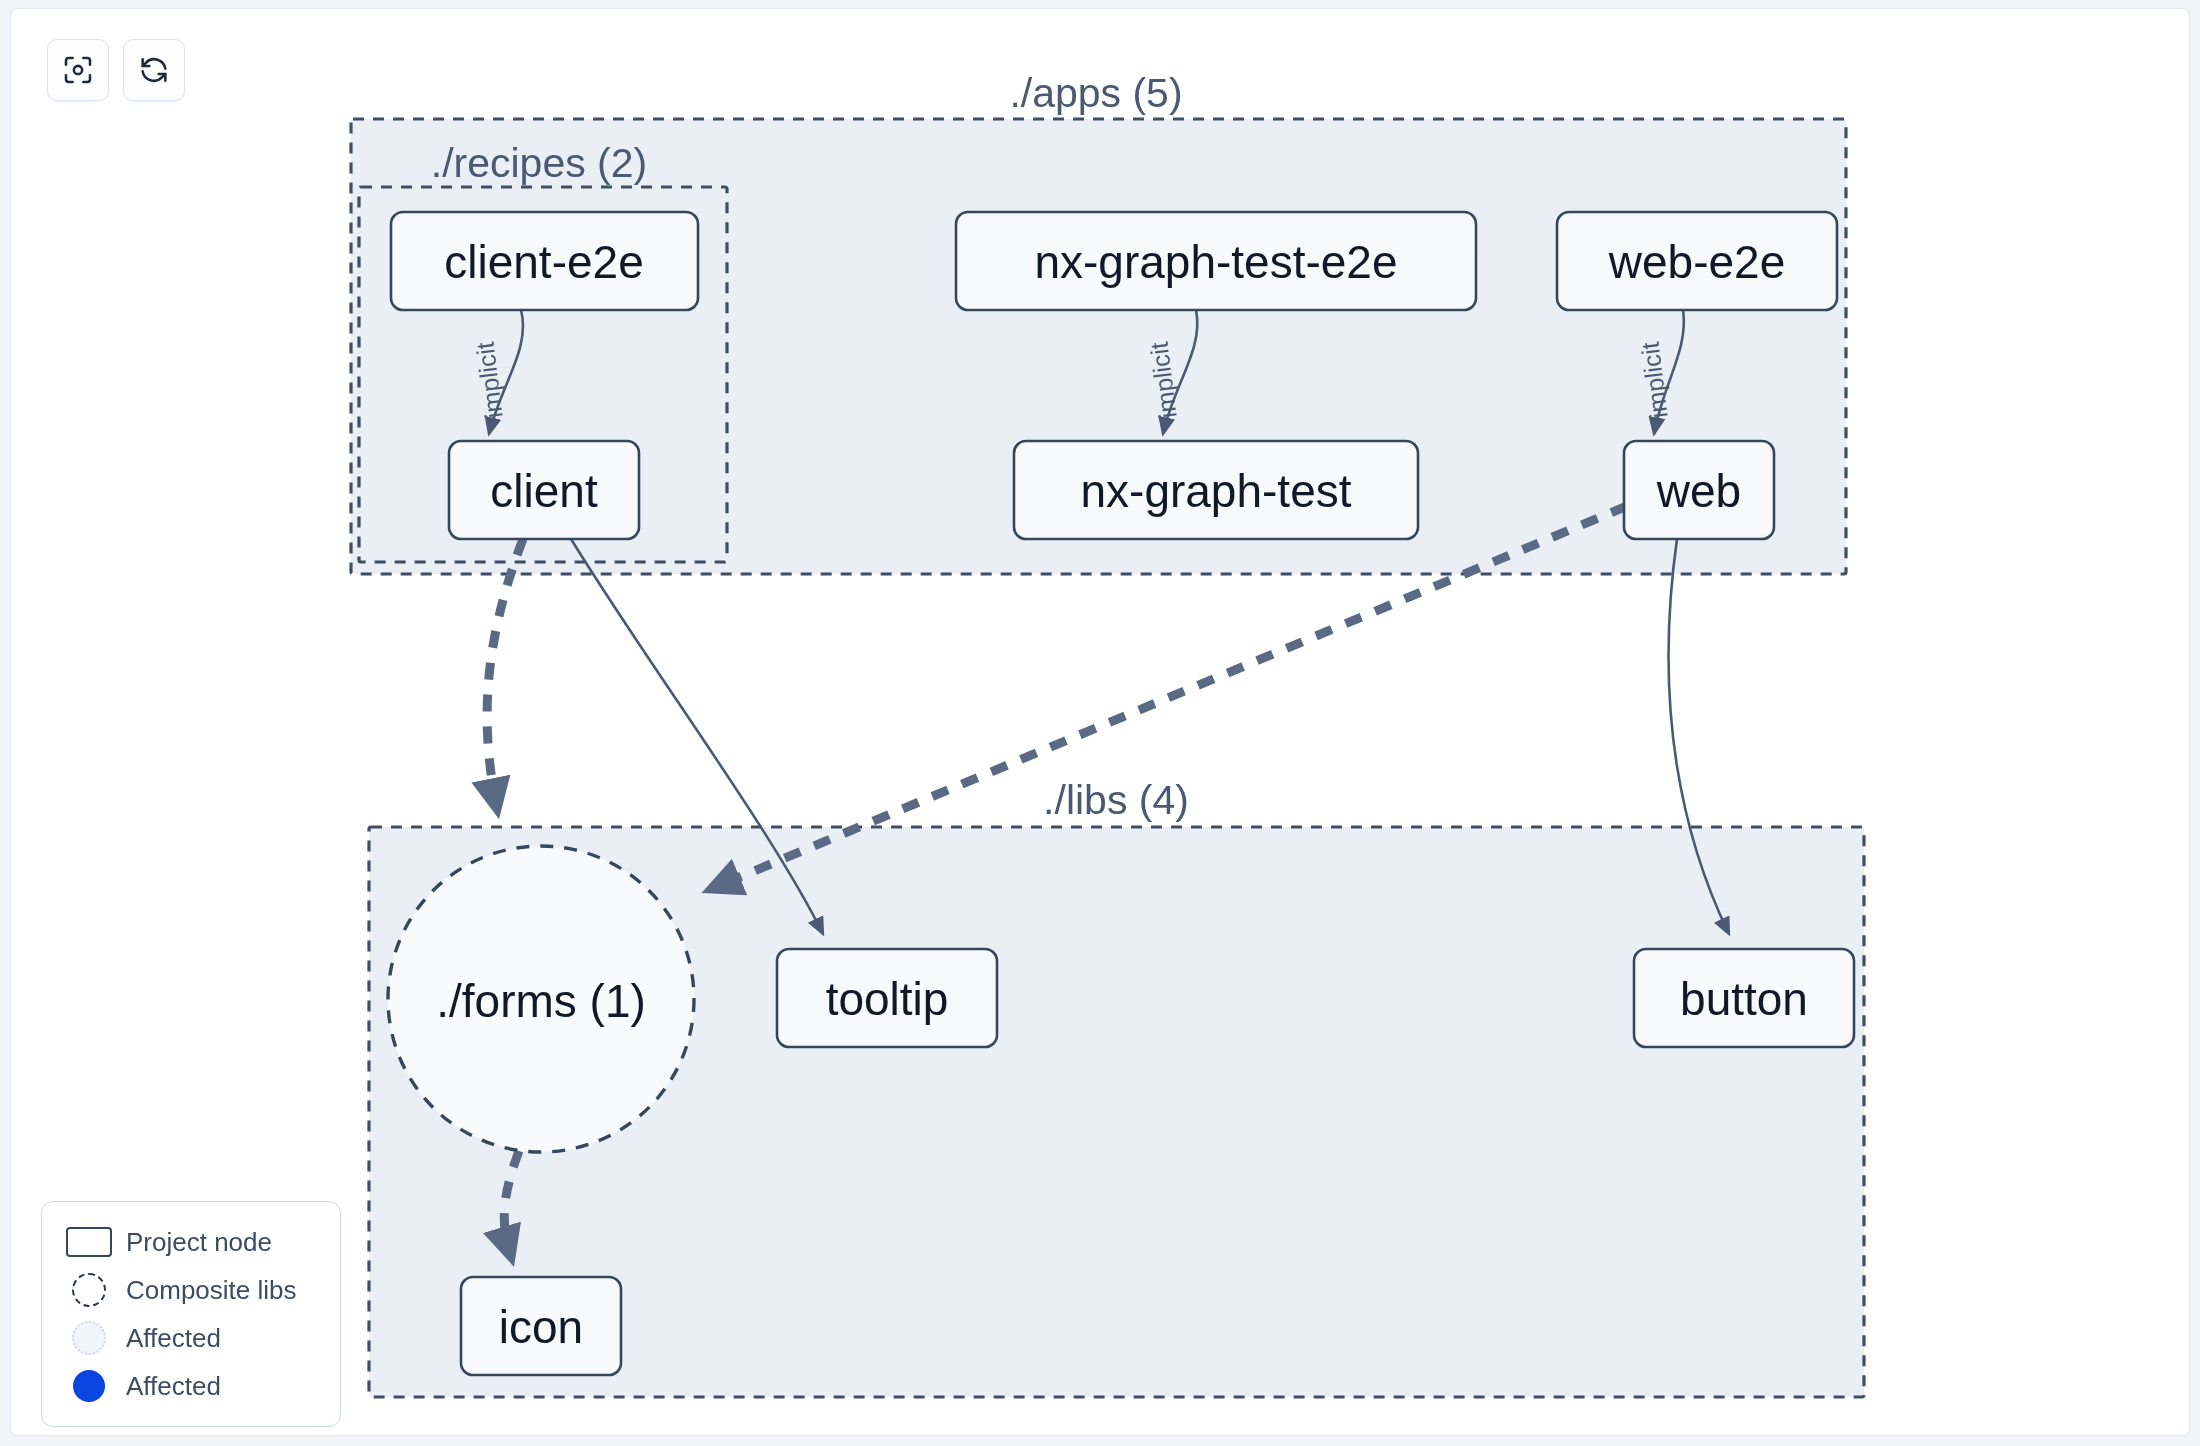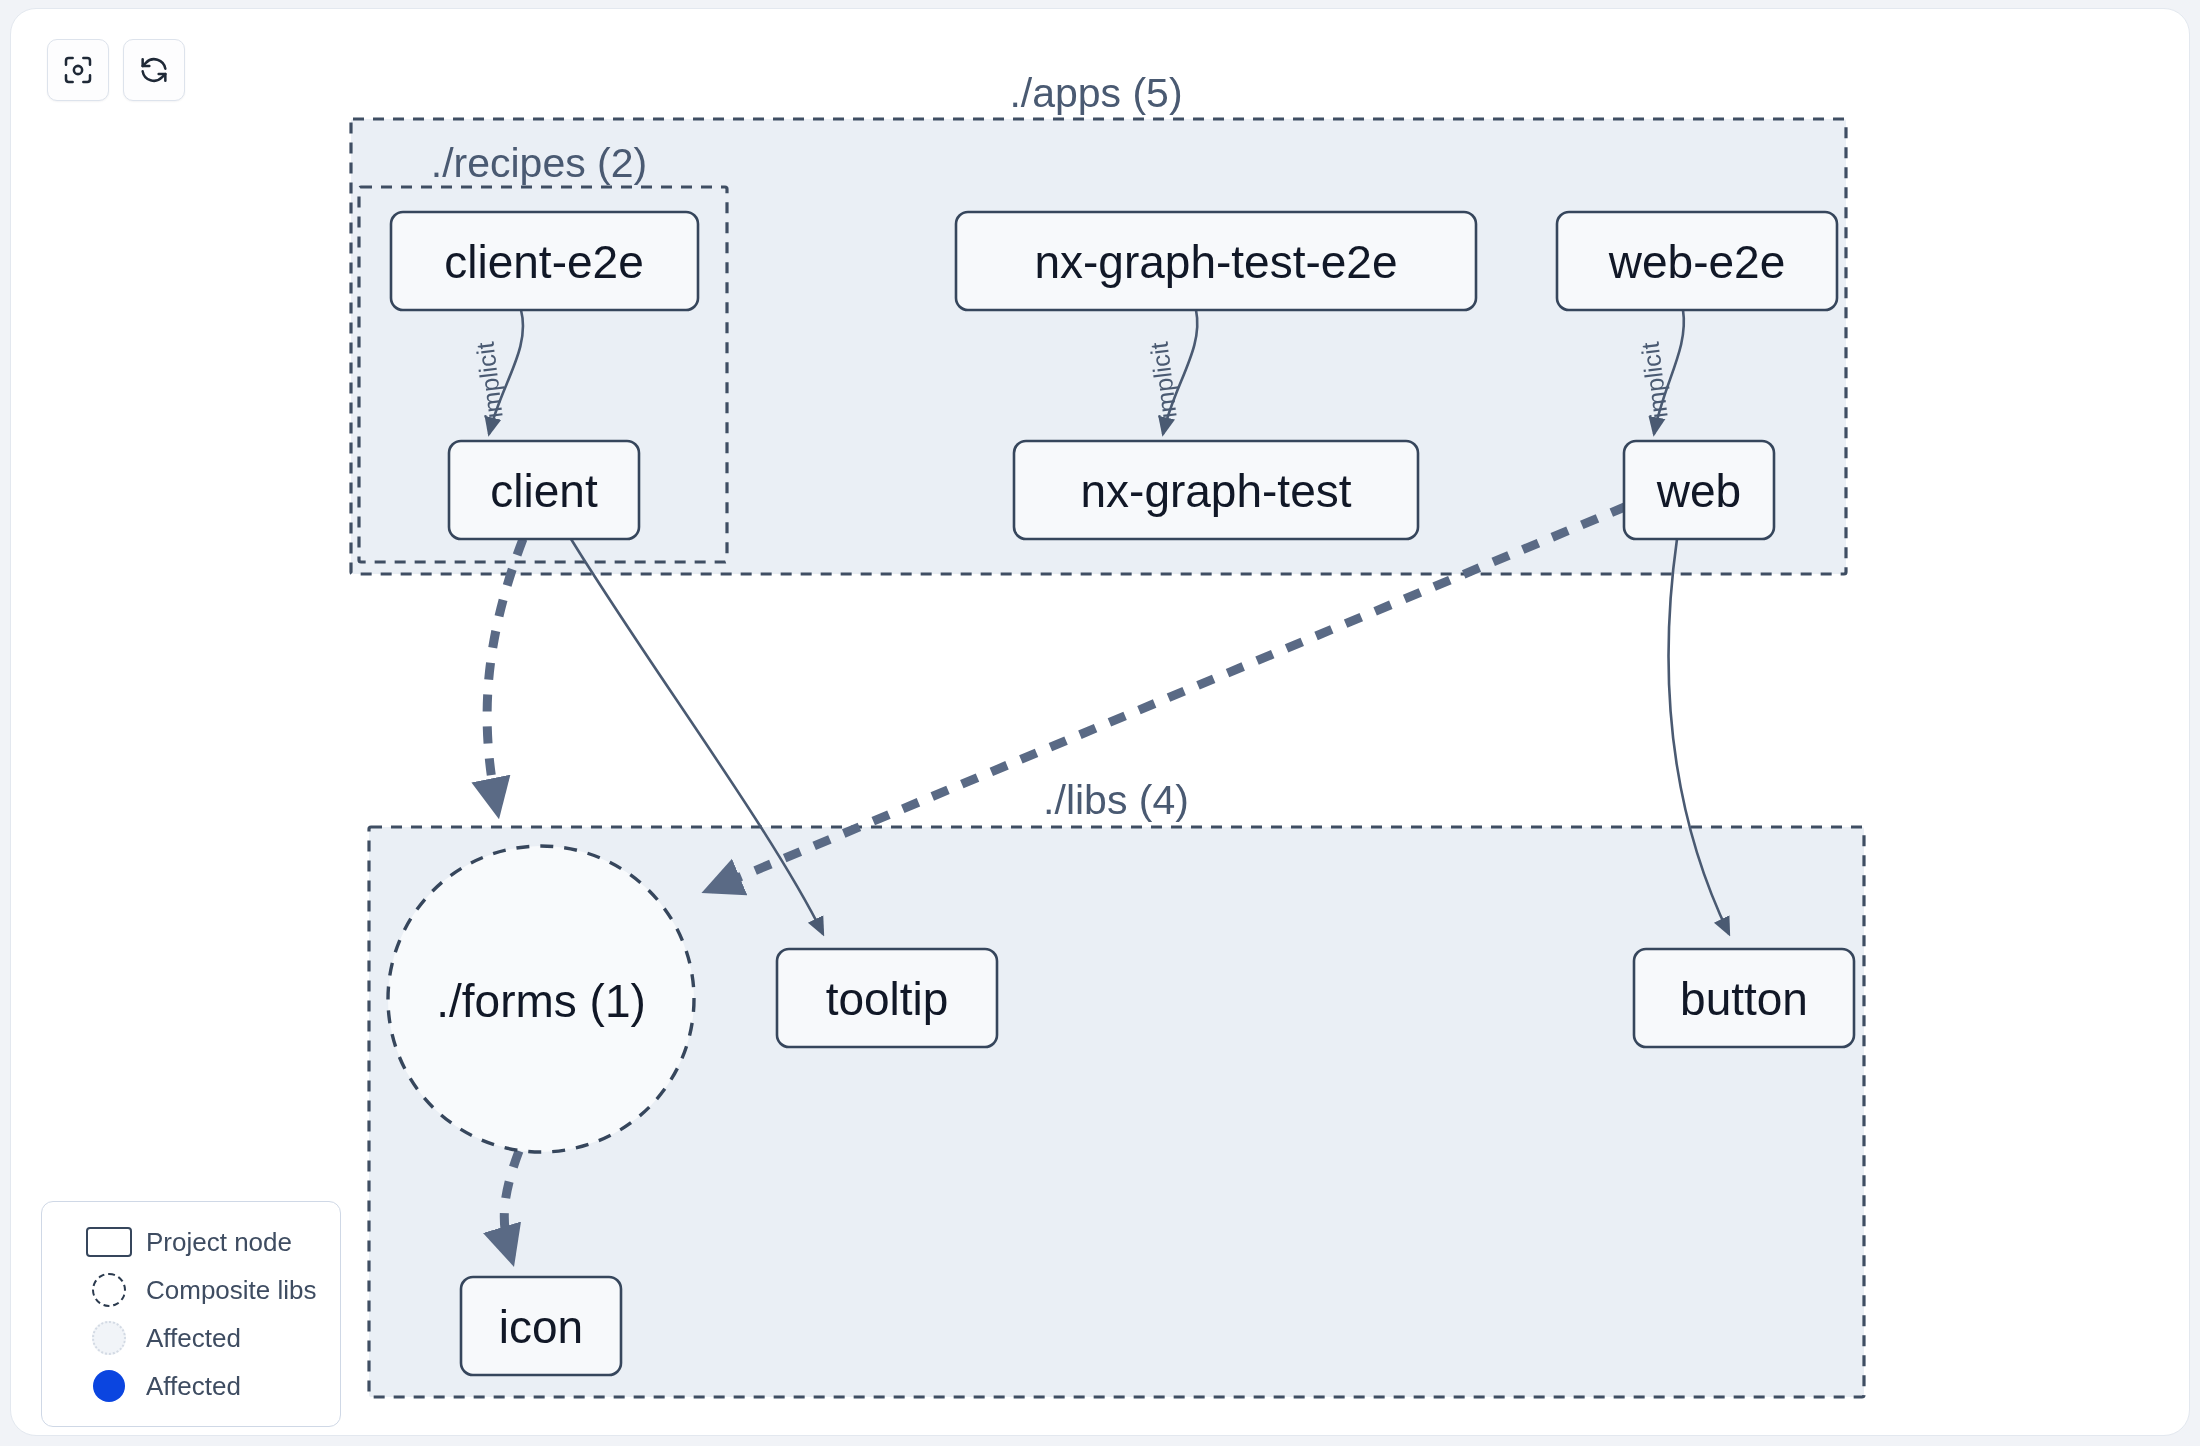--- a/index.html
+++ b/index.html
@@ -15,21 +15,21 @@
     overflow: hidden;
   }
   .panel {
     position: absolute;
     left: 10px;
     top: 8px;
     width: 2180px;
     height: 1428px;
     background: #ffffff;
     border: 1px solid #e3e8ef;
-    border-radius: 26px;
+    border-radius: 8px;
     box-sizing: border-box;
     overflow: hidden;
   }
   .toolbar {
     position: absolute;
     left: 36px;
     top: 30px;
     display: flex;
     gap: 14px;
     z-index: 30;
@@ -108,21 +108,21 @@
   }
 
   .legend {
     position: absolute;
     left: 30px;
     top: 1192px;
     width: 300px;
     background: #ffffff;
     border: 1.5px solid #cfd8e6;
     border-radius: 12px;
-    padding: 16px 18px 16px 38px;
+    padding: 16px 18px 16px 18px;
     box-sizing: border-box;
     z-index: 25;
   }
   .legend-row {
     display: flex;
     align-items: center;
     height: 48px;
   }
   .legend-swatch {
     width: 58px;

